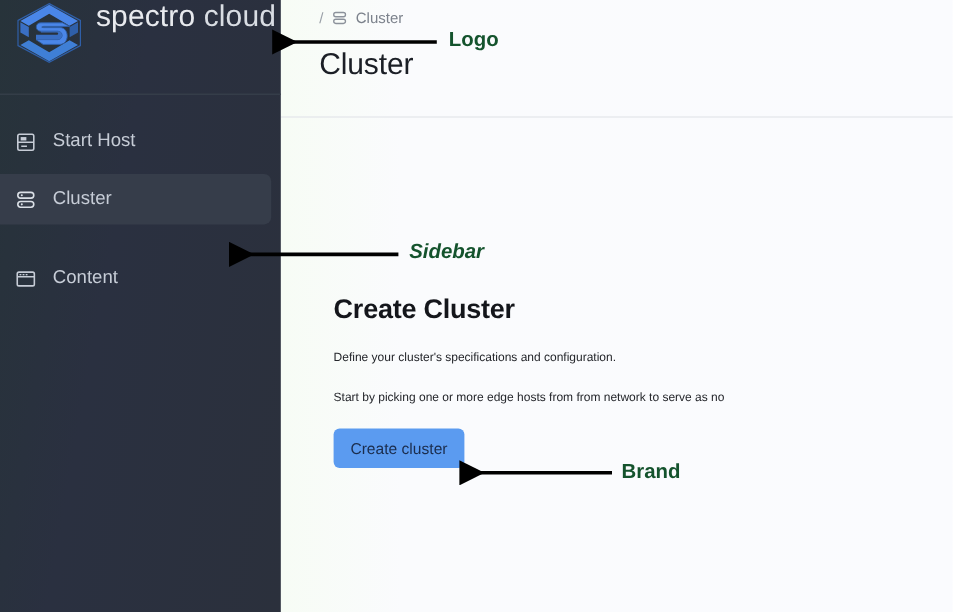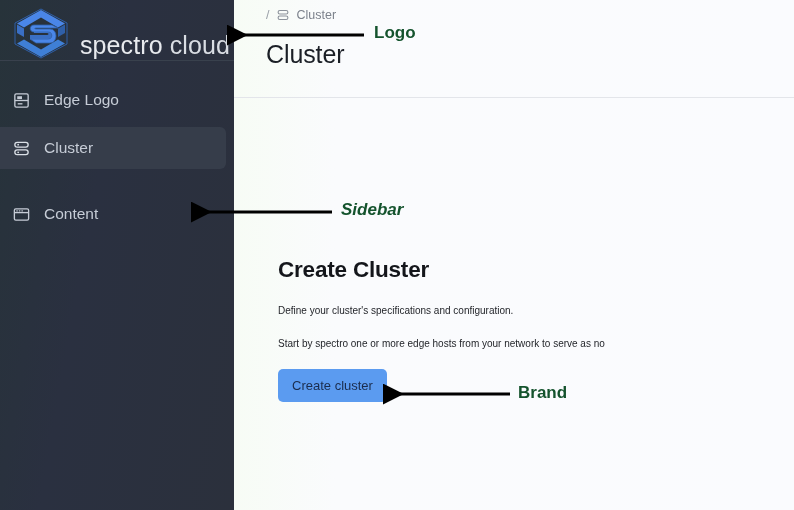--- a/index.html
+++ b/index.html
@@ -17,23 +17,23 @@
 
   
   .sidebar {
     position: absolute;
     left: 0; top: 0;
     width: 234px; height: 510px;
     background: linear-gradient(100deg, #27333a 0%, #2a3040 40%, #2b303c 100%);
     z-index: 2;
   }
   .logo-area {
-    height: 61px;
-    display: flex;
-    align-items: flex-end;
+    height: 79px;
+    display: flex;
+    align-items: flex-start;
     padding-left: 10px;
     border-bottom: 1px solid #39414d;
   }
   .logo-mark {
     width: 62px; height: 54px;
     flex: 0 0 62px;
     position: relative;
   }
   .logo-text {
     margin-left: 8px;
@@ -93,21 +93,21 @@
   }
   .header-divider {
     position: absolute;
     left: 0; top: 97px;
     width: 560px; height: 1px;
     background: #e3e5ea;
   }
 
   .content {
     position: absolute;
-    left: 0; top: 97px;
+    left: 0; top: 85px;
     width: 560px;
     padding: 160px 0 0 44px;
   }
   .content h2 {
     font-size: 22.5px;
     font-weight: bold;
     color: #14161b;
     letter-spacing: -0.2px;
   }
   .content p {
@@ -180,21 +180,21 @@
 
       <div class="nav-item">
         <span class="nav-icon">
           <svg width="19" height="19" viewBox="0 0 20 20" fill="none" stroke="#c6ccd6" stroke-width="1.4">
             <rect x="3" y="3" width="14" height="14" rx="1.5"></rect>
             <line x1="3" y1="10" x2="17" y2="10"></line>
             <rect x="5.5" y="5.5" width="5" height="3" fill="#c6ccd6" stroke="none"></rect>
             <line x1="6" y1="13.5" x2="11" y2="13.5"></line>
           </svg>
         </span>
-        <span class="nav-label">Edge Logo</span>
+        <span class="nav-label">Start Host</span>
       </div>
 
       <div class="nav-item selected">
         <span class="nav-icon">
           <svg width="19" height="19" viewBox="0 0 20 20" fill="none" stroke="#dbe0e7" stroke-width="1.4">
             <rect x="3" y="3.5" width="14" height="5" rx="2.5"></rect>
             <rect x="3" y="11.5" width="14" height="5" rx="2.5"></rect>
             <circle cx="6.5" cy="6" r="0.9" fill="#dbe0e7" stroke="none"></circle>
             <circle cx="6.5" cy="14" r="0.9" fill="#dbe0e7" stroke="none"></circle>
           </svg>
@@ -236,21 +236,21 @@
       <span>Cluster</span>
     </div>
 
     <div class="page-title">Cluster</div>
 
     <div class="header-divider"></div>
 
     <div class="content">
       <h2>Create Cluster</h2>
       <p>Define your cluster's specifications and configuration.</p>
-      <p>Start by spectro one or more edge hosts from your network to serve as no</p>
+      <p>Start by picking one or more edge hosts from from network to serve as no</p>
       <button class="create-btn">Create cluster</button>
     </div>
   </div>
 
   <svg class="anno" viewBox="0 0 794 510">
     <defs>
       <marker id="arrowhead" markerWidth="7" markerHeight="7" refX="6.6" refY="3.5" orient="auto">
         <polygon points="7,0 7,7 0,3.5" fill="#000000"></polygon>
       </marker>
     </defs>

